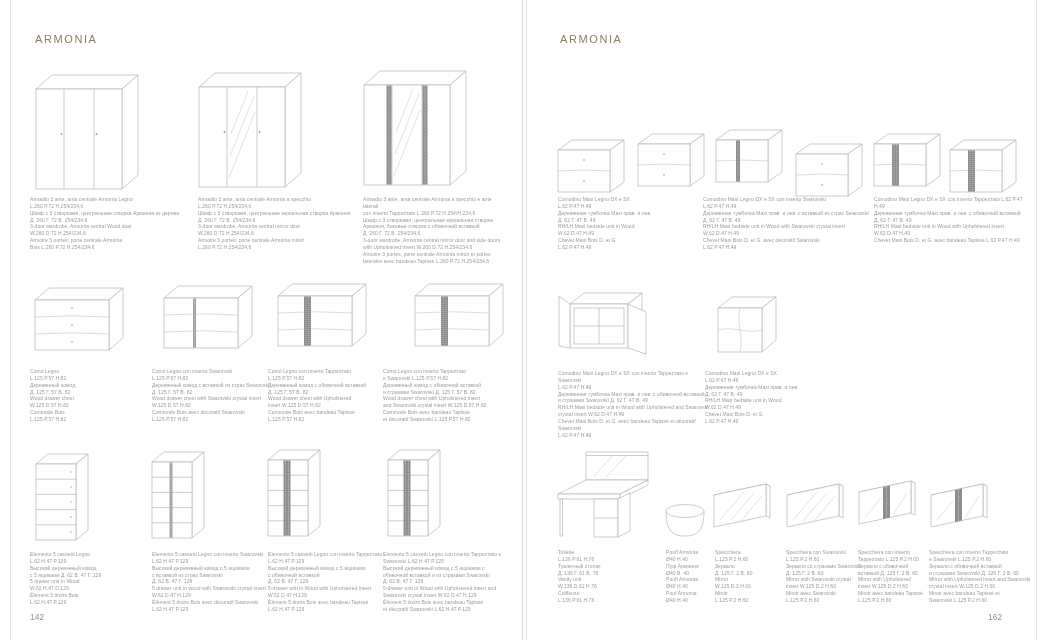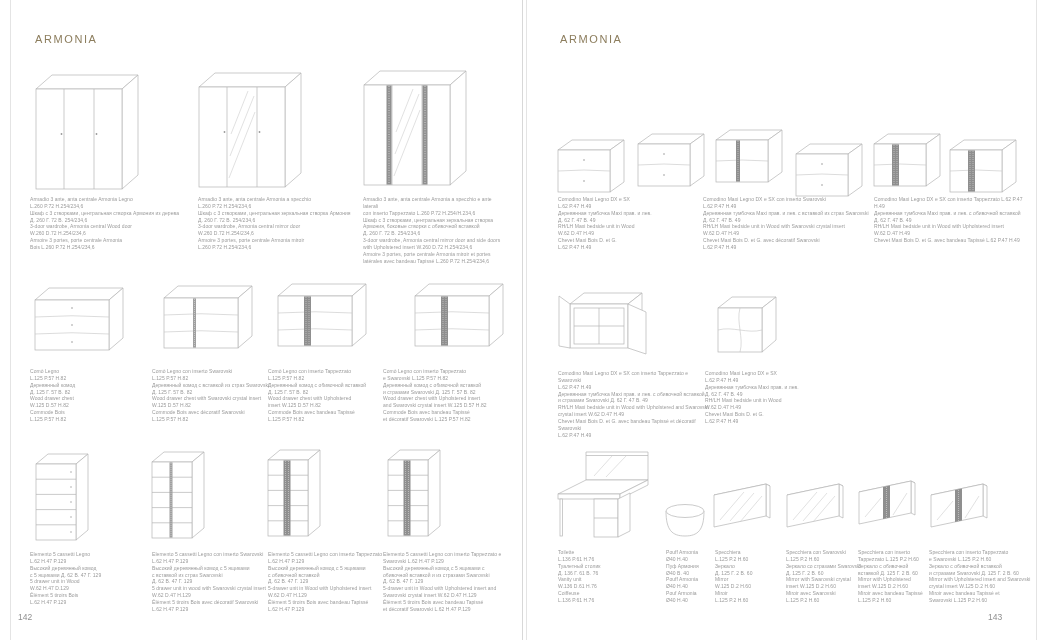--- a/index.html
+++ b/index.html
@@ -610,16 +610,16 @@
 L.125 P.2 H.60</div>
   <div class="desc" style="left:929px; top:549px; width:110px">Specchiera con inserto Tappezzato
 e Swarovski L.125 P.2 H.60
 Зеркало с обивочной вставкой
 и стразами Swarovski Д. 125 Г. 2 В. 60
 Mirror with Upholstered insert and Swarovski
 crystal insert W.125 D.2 H.60
 Miroir avec bandeau Tapissé et
 Swarovski L.125 P.2 H.60</div>
 
-  <div class="pagenum" style="left:18px; top:612px">142</div>
-  <div class="pagenum" style="left:988px; top:612px">143</div>
+  <div class="pagenum" style="left:30px; top:612px">142</div>
+  <div class="pagenum" style="left:988px; top:612px">162</div>
 
 </div>
 
 </body></html>

